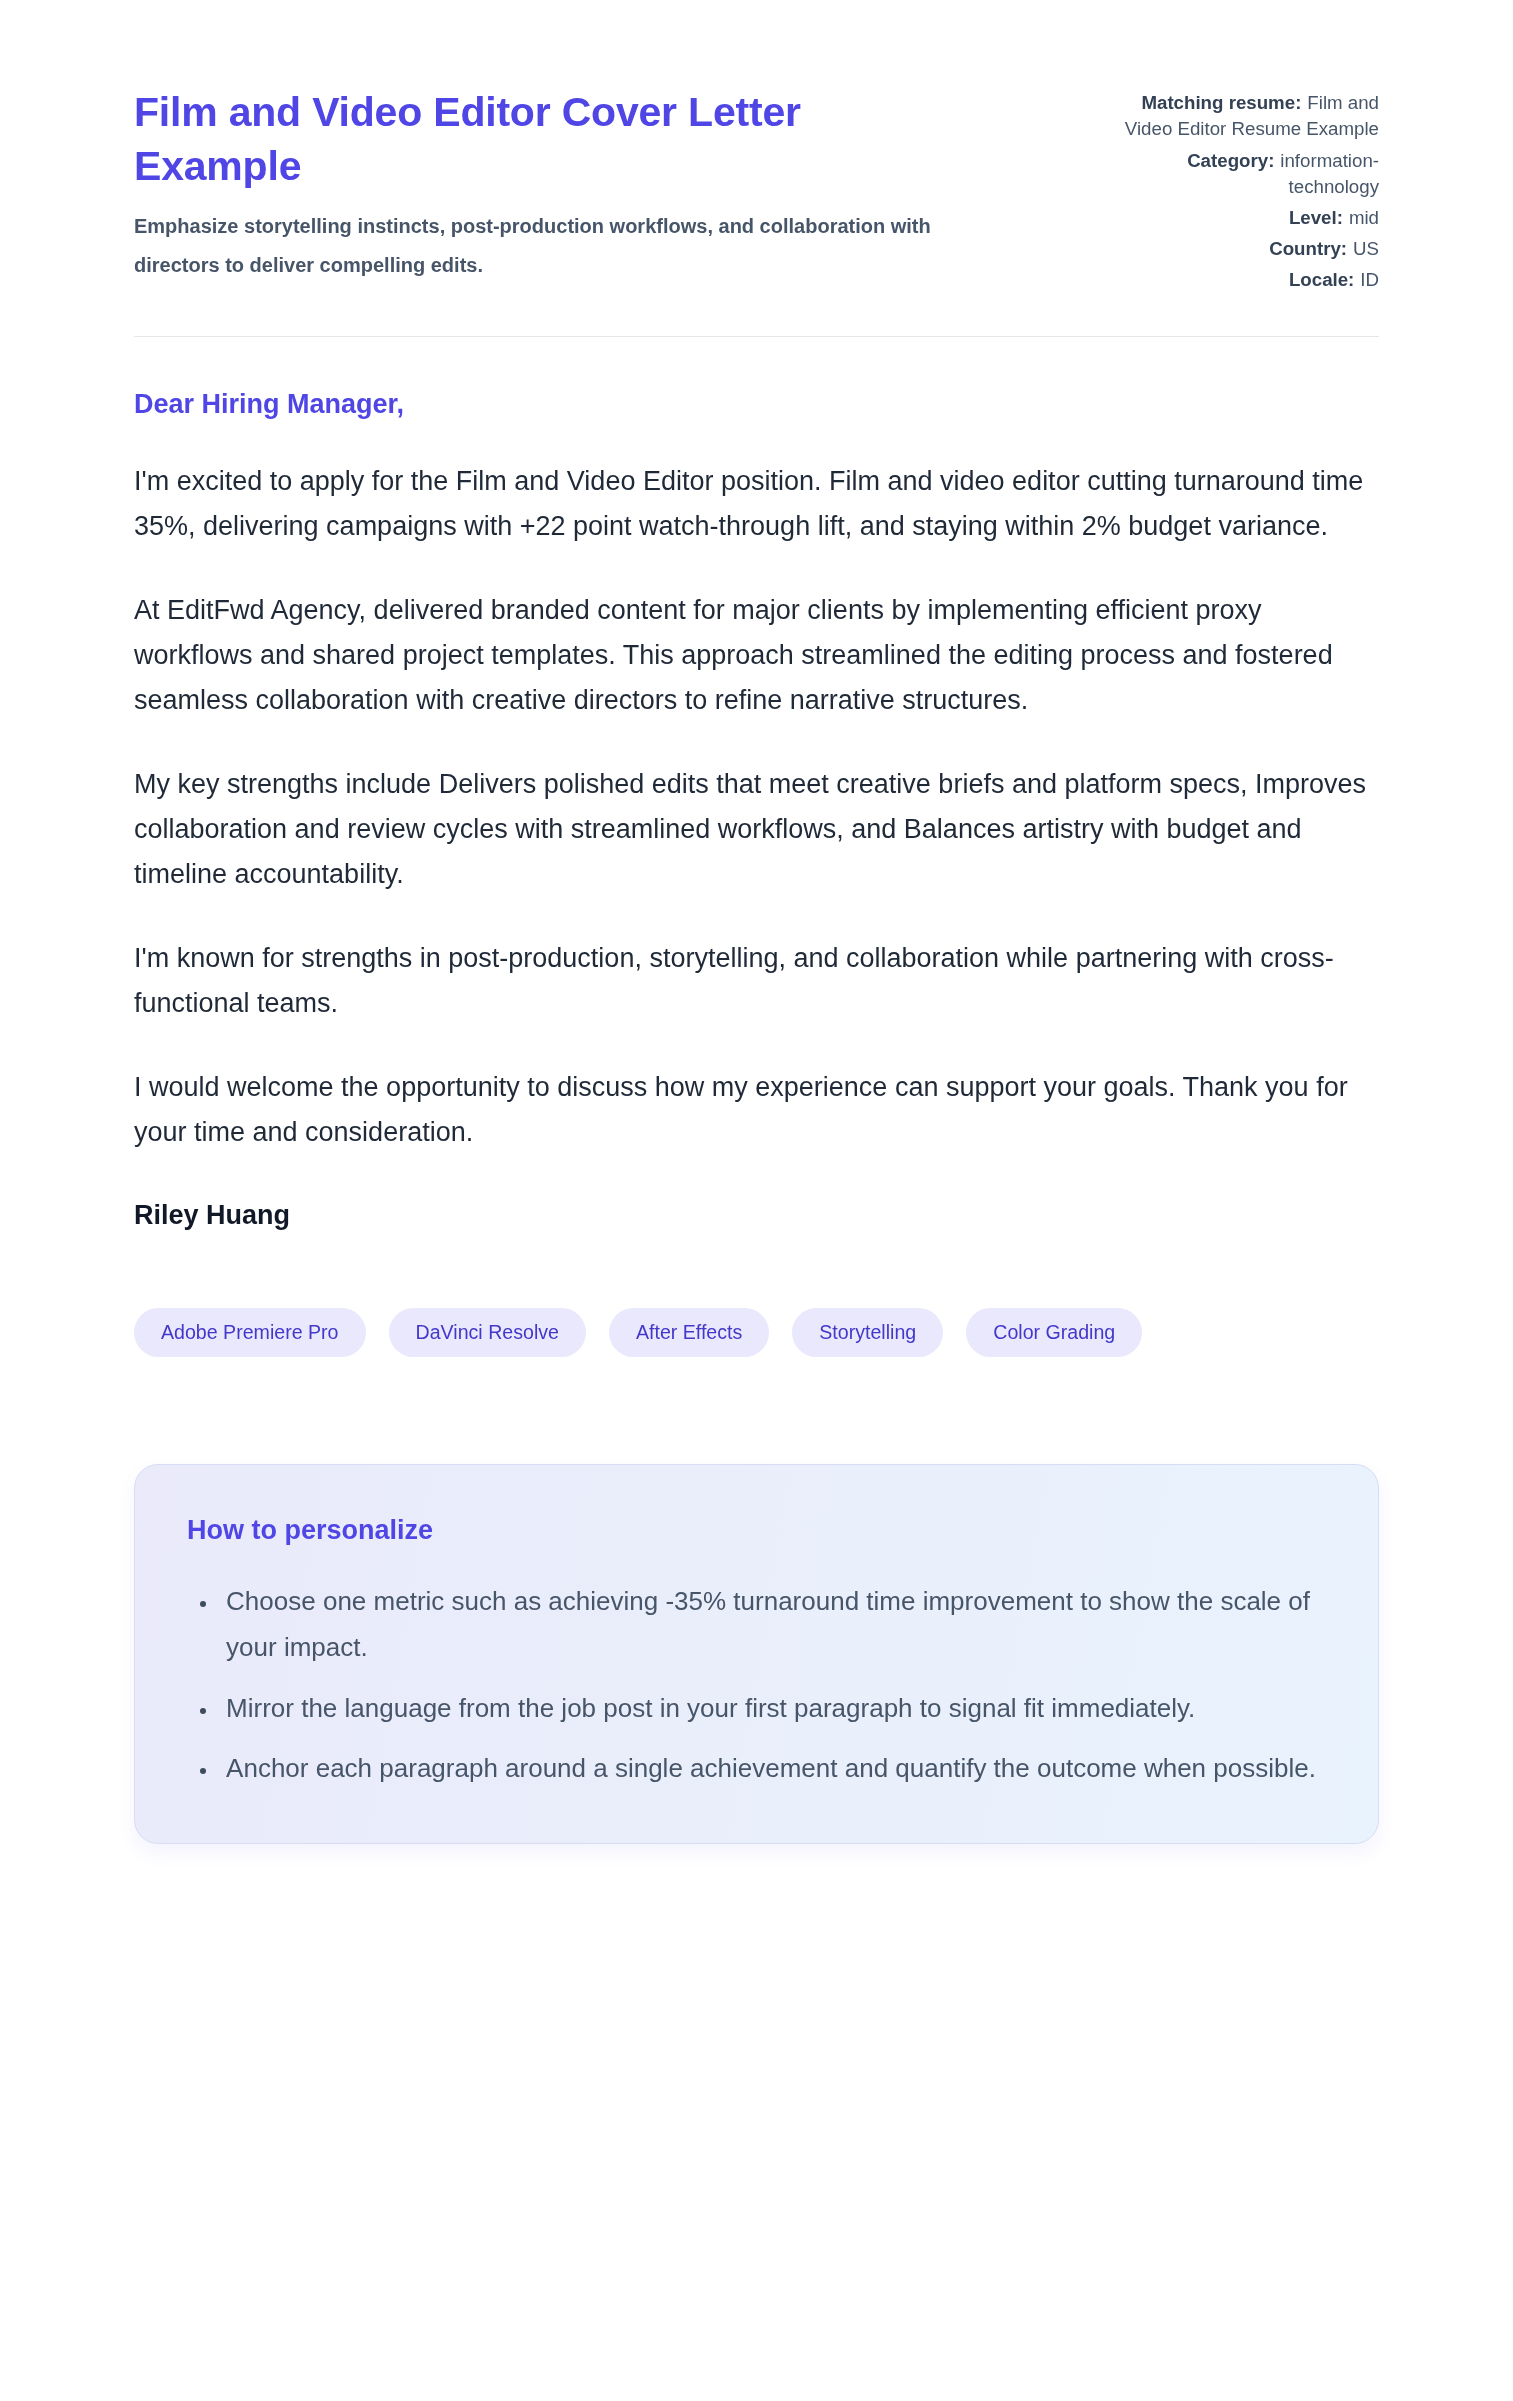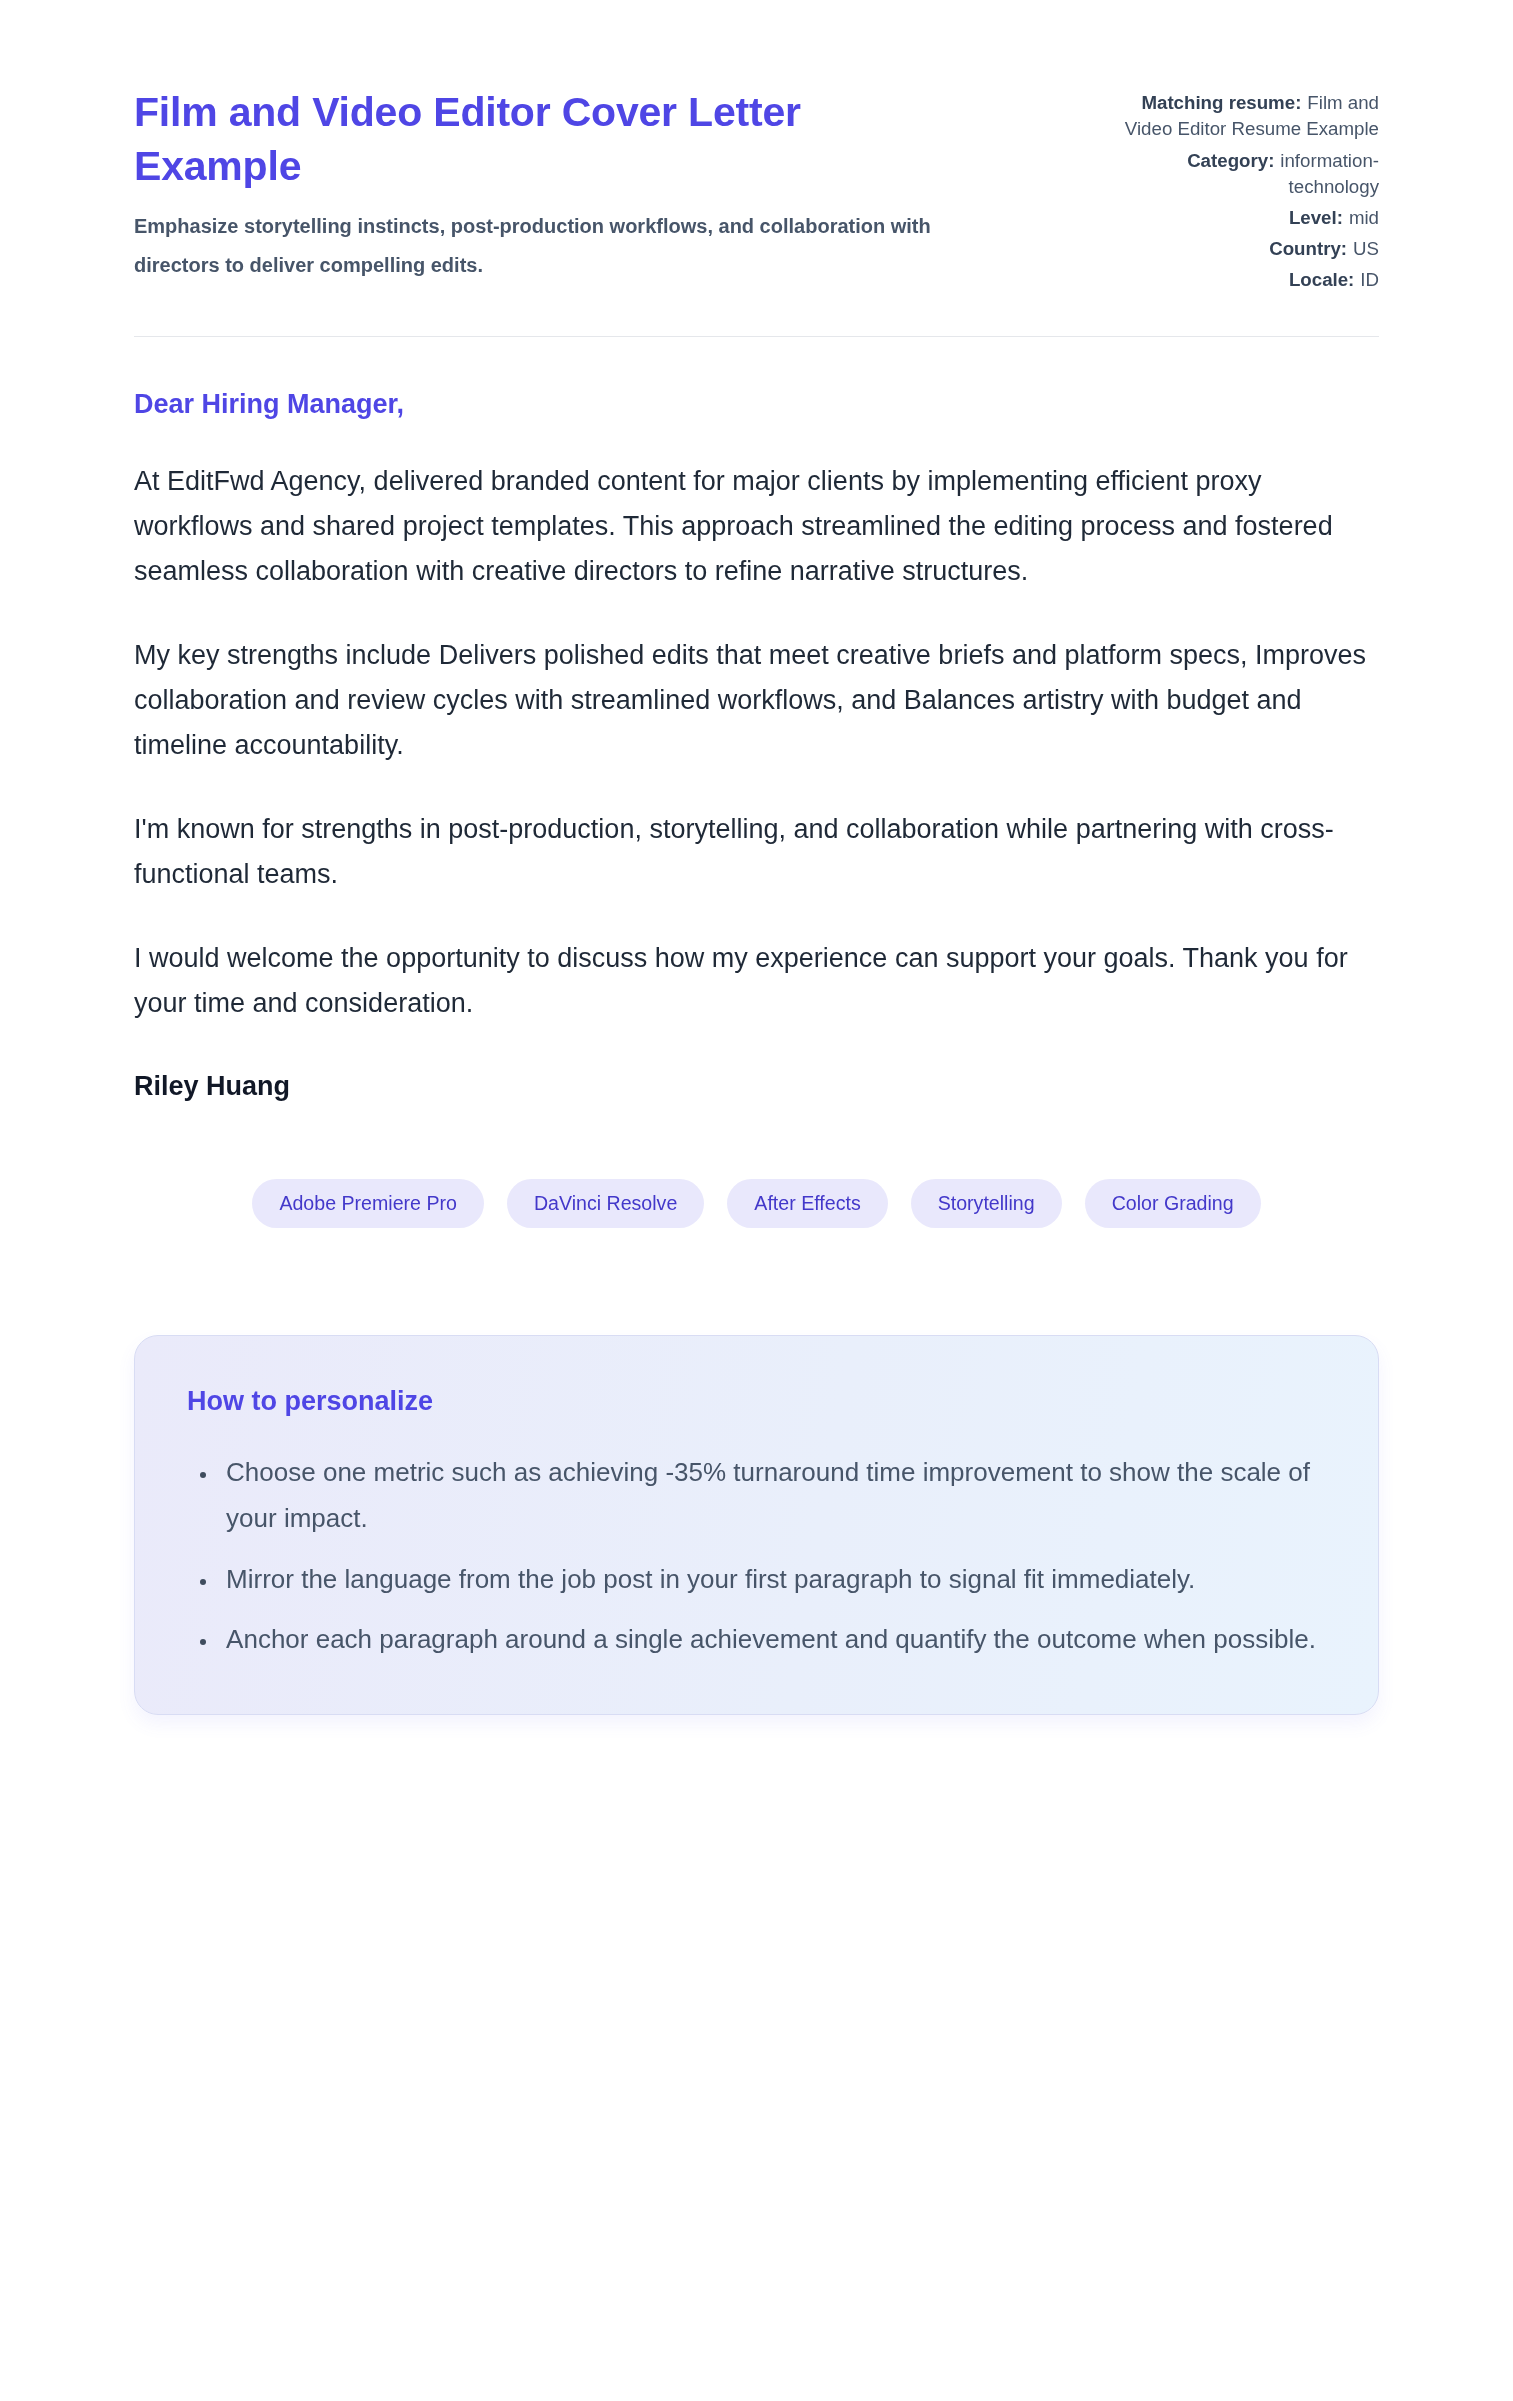--- a/index.html
+++ b/index.html
@@ -94,21 +94,20 @@
     margin:16px 0 0 0;
     font-size:27px;
     color:var(--subtitle-text);
   }
   
   .tags{
     margin-top:77px;
     display:flex;
     flex-wrap:wrap;
     gap:23px;
-    justify-content:center;
   }
   .tag{
     display:inline-block;
     background:var(--tag-bg);
     color:var(--tag-text);
     font-size:19.6px;
     line-height:1;
     padding:15px 27px;
     border-radius:889px;
     white-space:nowrap;
@@ -169,20 +168,21 @@
         <div class="meta-row">
           <span class="meta-label">Locale:</span><span class="meta-value">ID</span>
         </div>
       </aside>
     </header>
 
     <hr class="divider">
 
     <section class="letter">
       <p class="salutation">Dear Hiring Manager,</p>
+      <p class="para">I'm excited to apply for the Film and Video Editor position. Film and video editor cutting turnaround time 35%, delivering campaigns with +22 point watch-through lift, and staying within 2% budget variance.</p>
       <p class="para">At EditFwd Agency, delivered branded content for major clients by implementing efficient proxy workflows and shared project templates. This approach streamlined the editing process and fostered seamless collaboration with creative directors to refine narrative structures.</p>
       <p class="para">My key strengths include Delivers polished edits that meet creative briefs and platform specs, Improves collaboration and review cycles with streamlined workflows, and Balances artistry with budget and timeline accountability.</p>
       <p class="para">I'm known for strengths in post-production, storytelling, and collaboration while partnering with cross-functional teams.</p>
       <p class="para">I would welcome the opportunity to discuss how my experience can support your goals. Thank you for your time and consideration.</p>
 
       <div class="signature">
         <p class="sig-name">Riley Huang</p>
       </div>
     </section>
 

